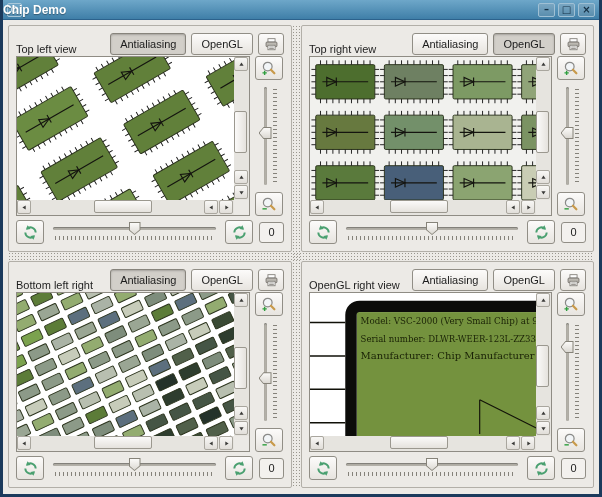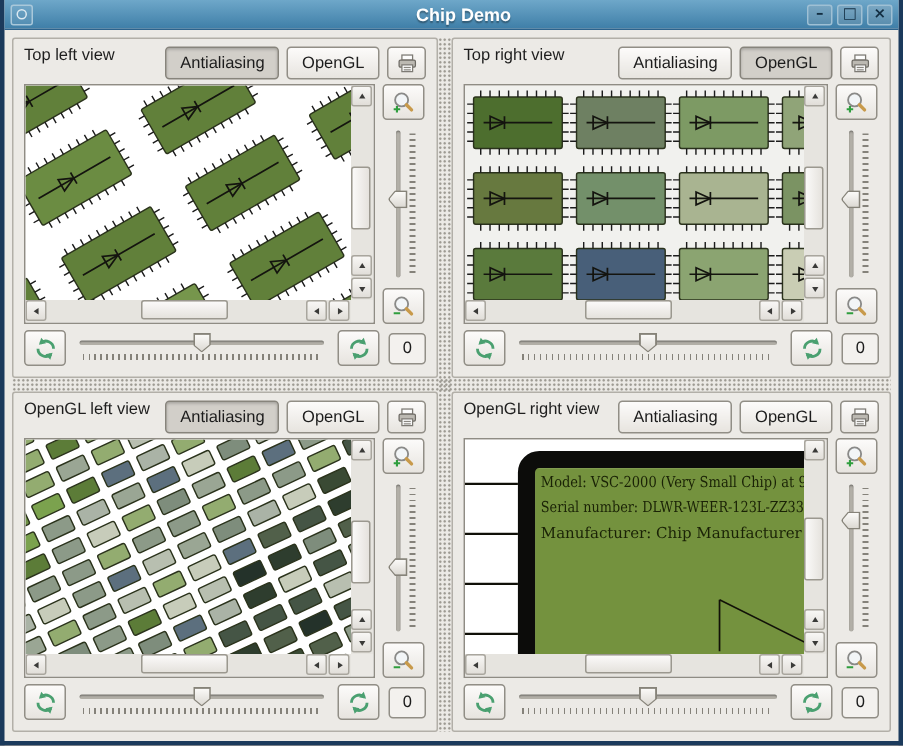--- a/index.html
+++ b/index.html
@@ -1,32 +1,32 @@
 <!DOCTYPE html>
 <html><head>
 <meta charset="utf-8">
 <style>
   html,body{margin:0;padding:0;background:#555;font-family:"Liberation Sans","DejaVu Sans",sans-serif;}
   *{box-sizing:border-box;}
   .window{width:602px;height:497px;border:3px solid var(--win-border);border-top:none;background:var(--content-bg);position:relative;}
   
   .titlebar{height:20px;background:linear-gradient(var(--titlebar-top),var(--titlebar-bottom));display:flex;align-items:center;position:relative;border-bottom:1px solid #2c628c;}
-  .title{position:absolute;left:16px;right:0;text-align:center;color:#fff;font-size:12px;font-weight:bold;text-shadow:0 1px 1px rgba(0,0,0,.35);pointer-events:none;}
+  .title{position:absolute;left:0;right:0;color:#fff;font-size:12px;font-weight:bold;text-shadow:0 1px 1px rgba(0,0,0,.35);pointer-events:none;}
   .menu-btn{width:15px;height:14px;margin-left:4px;border:1px solid #a9c8da;border-radius:2px;background:rgba(255,255,255,.08);display:flex;align-items:center;justify-content:center;}
   .menu-circle{width:7px;height:7px;border:1.5px solid #dce9f1;border-radius:50%;}
   .win-controls{margin-left:auto;display:flex;gap:3px;margin-right:4px;}
   .winbtn{width:17px;height:14px;border:1px solid #9fc0d4;border-radius:2px;background:linear-gradient(#79a6c2,#5b8eae);color:#132e42;font-size:10px;font-weight:bold;line-height:12px;padding:0;display:flex;align-items:center;justify-content:center;font-family:"DejaVu Sans",sans-serif;}
   
   .content{position:relative;height:474px;display:grid;grid-template-columns:284px 1fr;grid-template-rows:227px 227px;gap:9px;padding:5px 5px 6px;}
   .splitter{position:absolute;background-image:radial-gradient(#99968e 0.7px,transparent 0.9px);background-size:3px 3px;}
   .splitter-v{left:289px;top:5px;bottom:6px;width:9px;}
   .splitter-h{top:232px;left:5px;right:5px;height:9px;}
   
   .panel{border:1px solid #b2afa8;border-radius:2px;background:var(--content-bg);padding:5px 7px 6px;display:flex;flex-direction:column;position:relative;z-index:1;}
-  .panel-header{display:flex;align-items:flex-start;gap:5px;height:24px;flex:0 0 auto;}
+  .panel-header{display:flex;align-items:flex-end;gap:5px;height:24px;flex:0 0 auto;}
   .panel-title{font-size:11px;color:#1e1e1e;margin-right:auto;}
   .btn{height:22px;border:1px solid #918e86;border-radius:3px;background:linear-gradient(#fcfbfa,#e7e4df);font-family:inherit;font-size:11px;color:#1c1c1c;padding:0 9px;display:inline-flex;align-items:center;justify-content:center;cursor:default;}
   .btn.checked{background:#d2cfc9;box-shadow:inset 0 1px 2px rgba(0,0,0,.22);border-color:#87847c;}
   .icon-btn{width:28px;height:24px;padding:0;}
   .icon-btn svg{width:17px;height:17px;}
   .hdr-icon-btn{width:26px;height:22px;padding:0;}
   .hdr-icon-btn svg{width:15px;height:15px;}
   
   .panel-middle{flex:1;display:flex;min-height:0;margin-top:1px;}
   .gview{position:relative;flex:1;border:1px solid #8f8c84;background:#fff;overflow:hidden;}
@@ -548,21 +548,21 @@
           <polygon points="12.2,1.2 13.8,6.2 8.8,5.2" fill="#4aa070"></polygon>
           <polygon points="5.8,16.8 4.2,11.8 9.2,12.8" fill="#4aa070"></polygon>
         </svg>
       </button>
       <div class="value-box">0</div>
     </div>
   </section>
 
   <section class="panel">
     <div class="panel-header">
-      <span class="panel-title">OpenGL left view</span>
+      <span class="panel-title">Bottom left right</span>
       <button class="btn toggle-aa checked">Antialiasing</button>
       <button class="btn toggle-gl">OpenGL</button>
       <button class="btn hdr-icon-btn">
         <svg viewBox="0 0 16 16">
           <rect x="4.2" y="1.8" width="7.6" height="3.6" fill="#fdfdfd" stroke="#7d7a74" stroke-width="0.9"></rect>
           <rect x="2.2" y="5.4" width="11.6" height="5" rx="1" fill="#bcb9b2" stroke="#6e6b65" stroke-width="0.9"></rect>
           <rect x="4.2" y="8.8" width="7.6" height="4.8" fill="#fdfdfd" stroke="#7d7a74" stroke-width="0.9"></rect>
           <rect x="5.5" y="10.2" width="5" height="0.9" fill="#8a8781"></rect>
           <rect x="5.5" y="11.9" width="5" height="0.9" fill="#8a8781"></rect>
         </svg>

